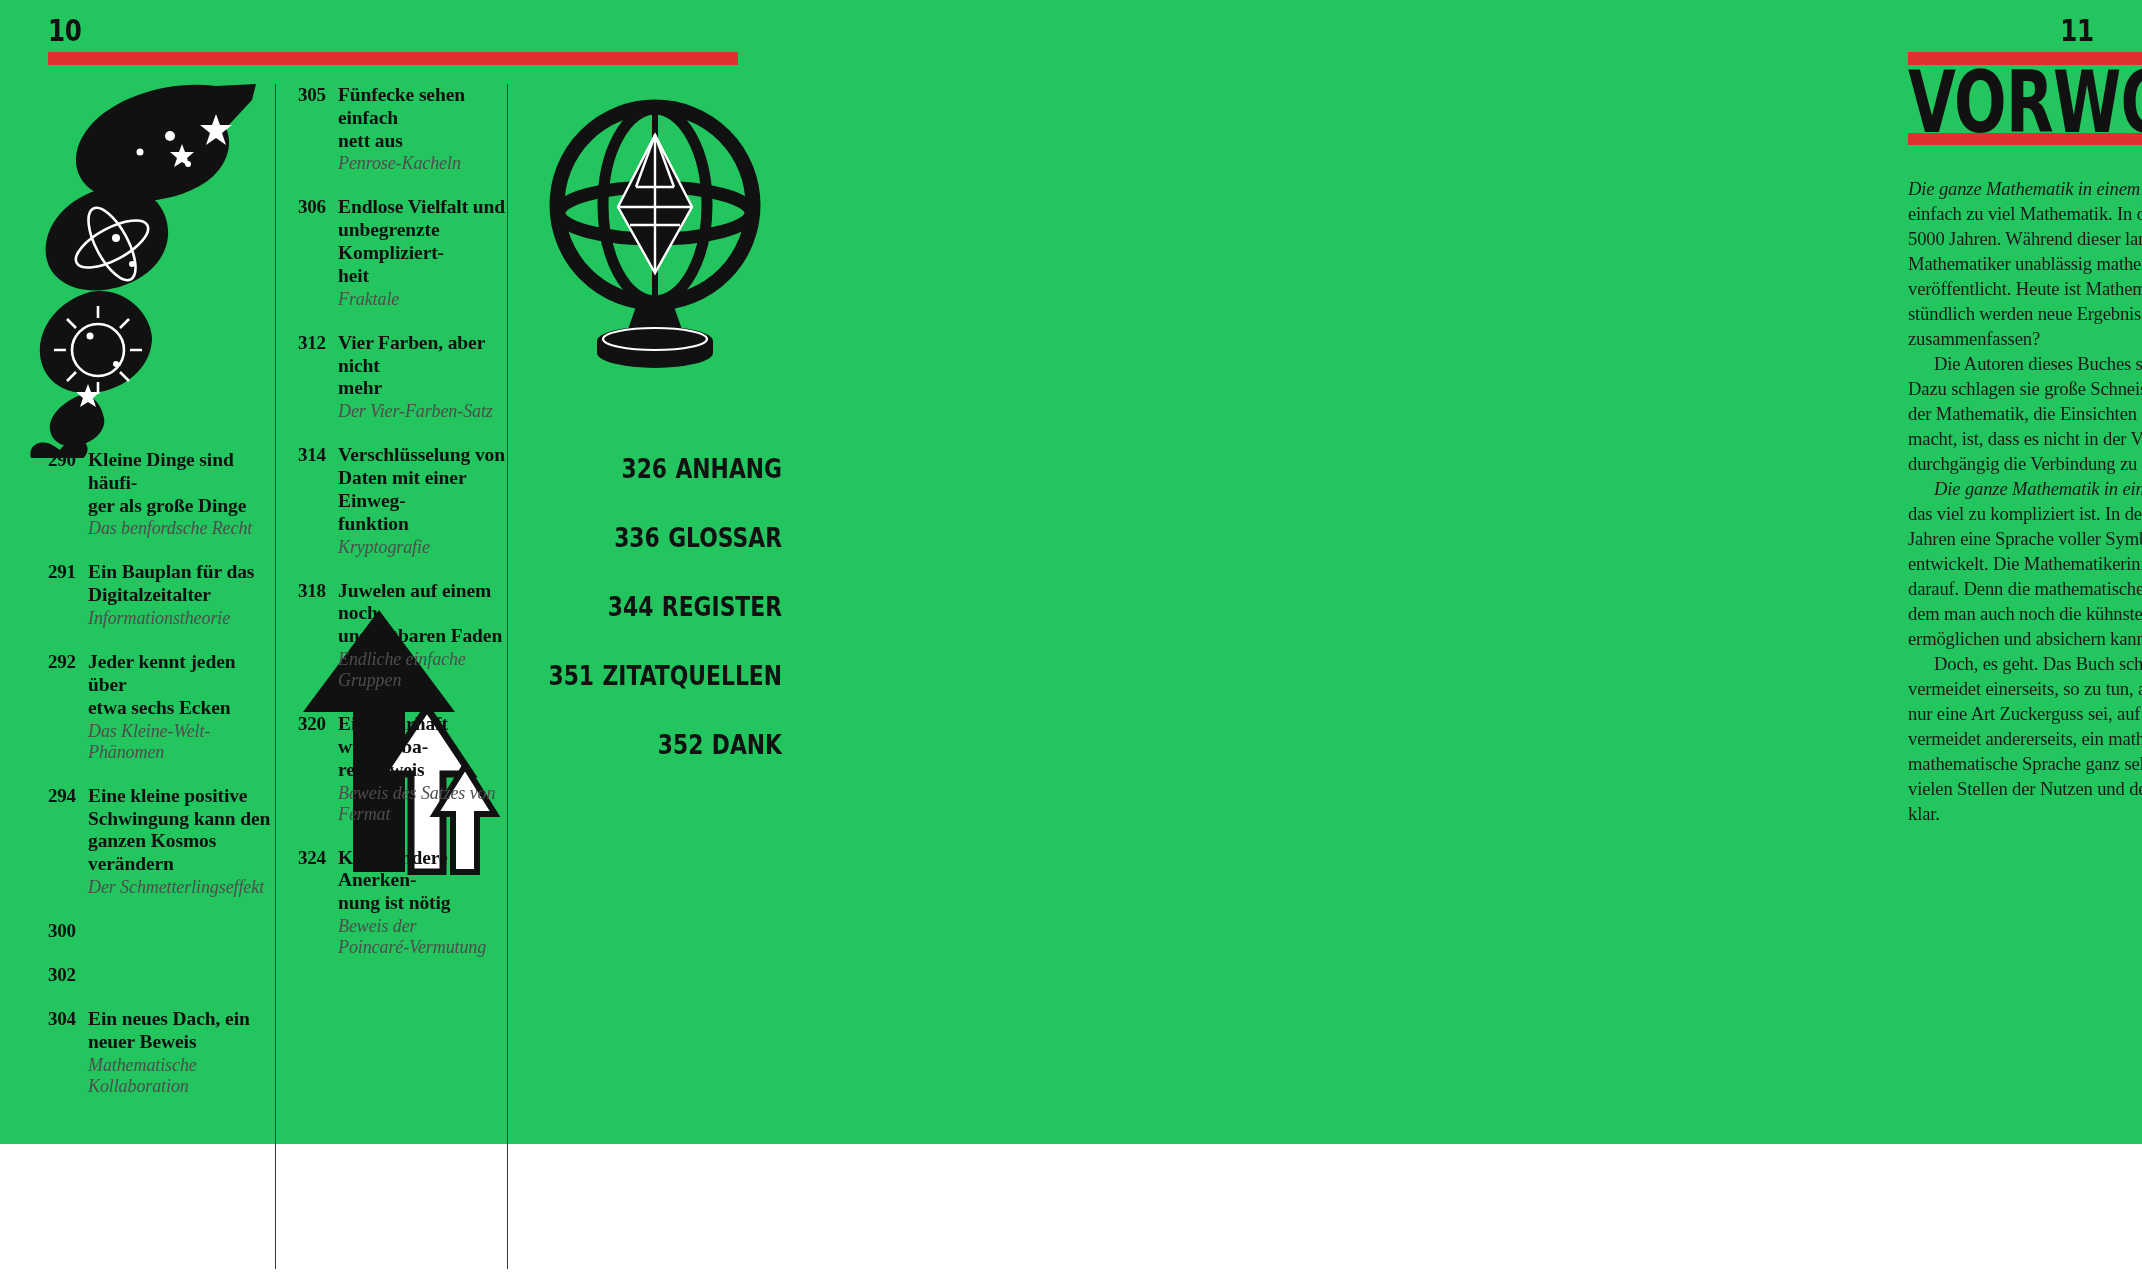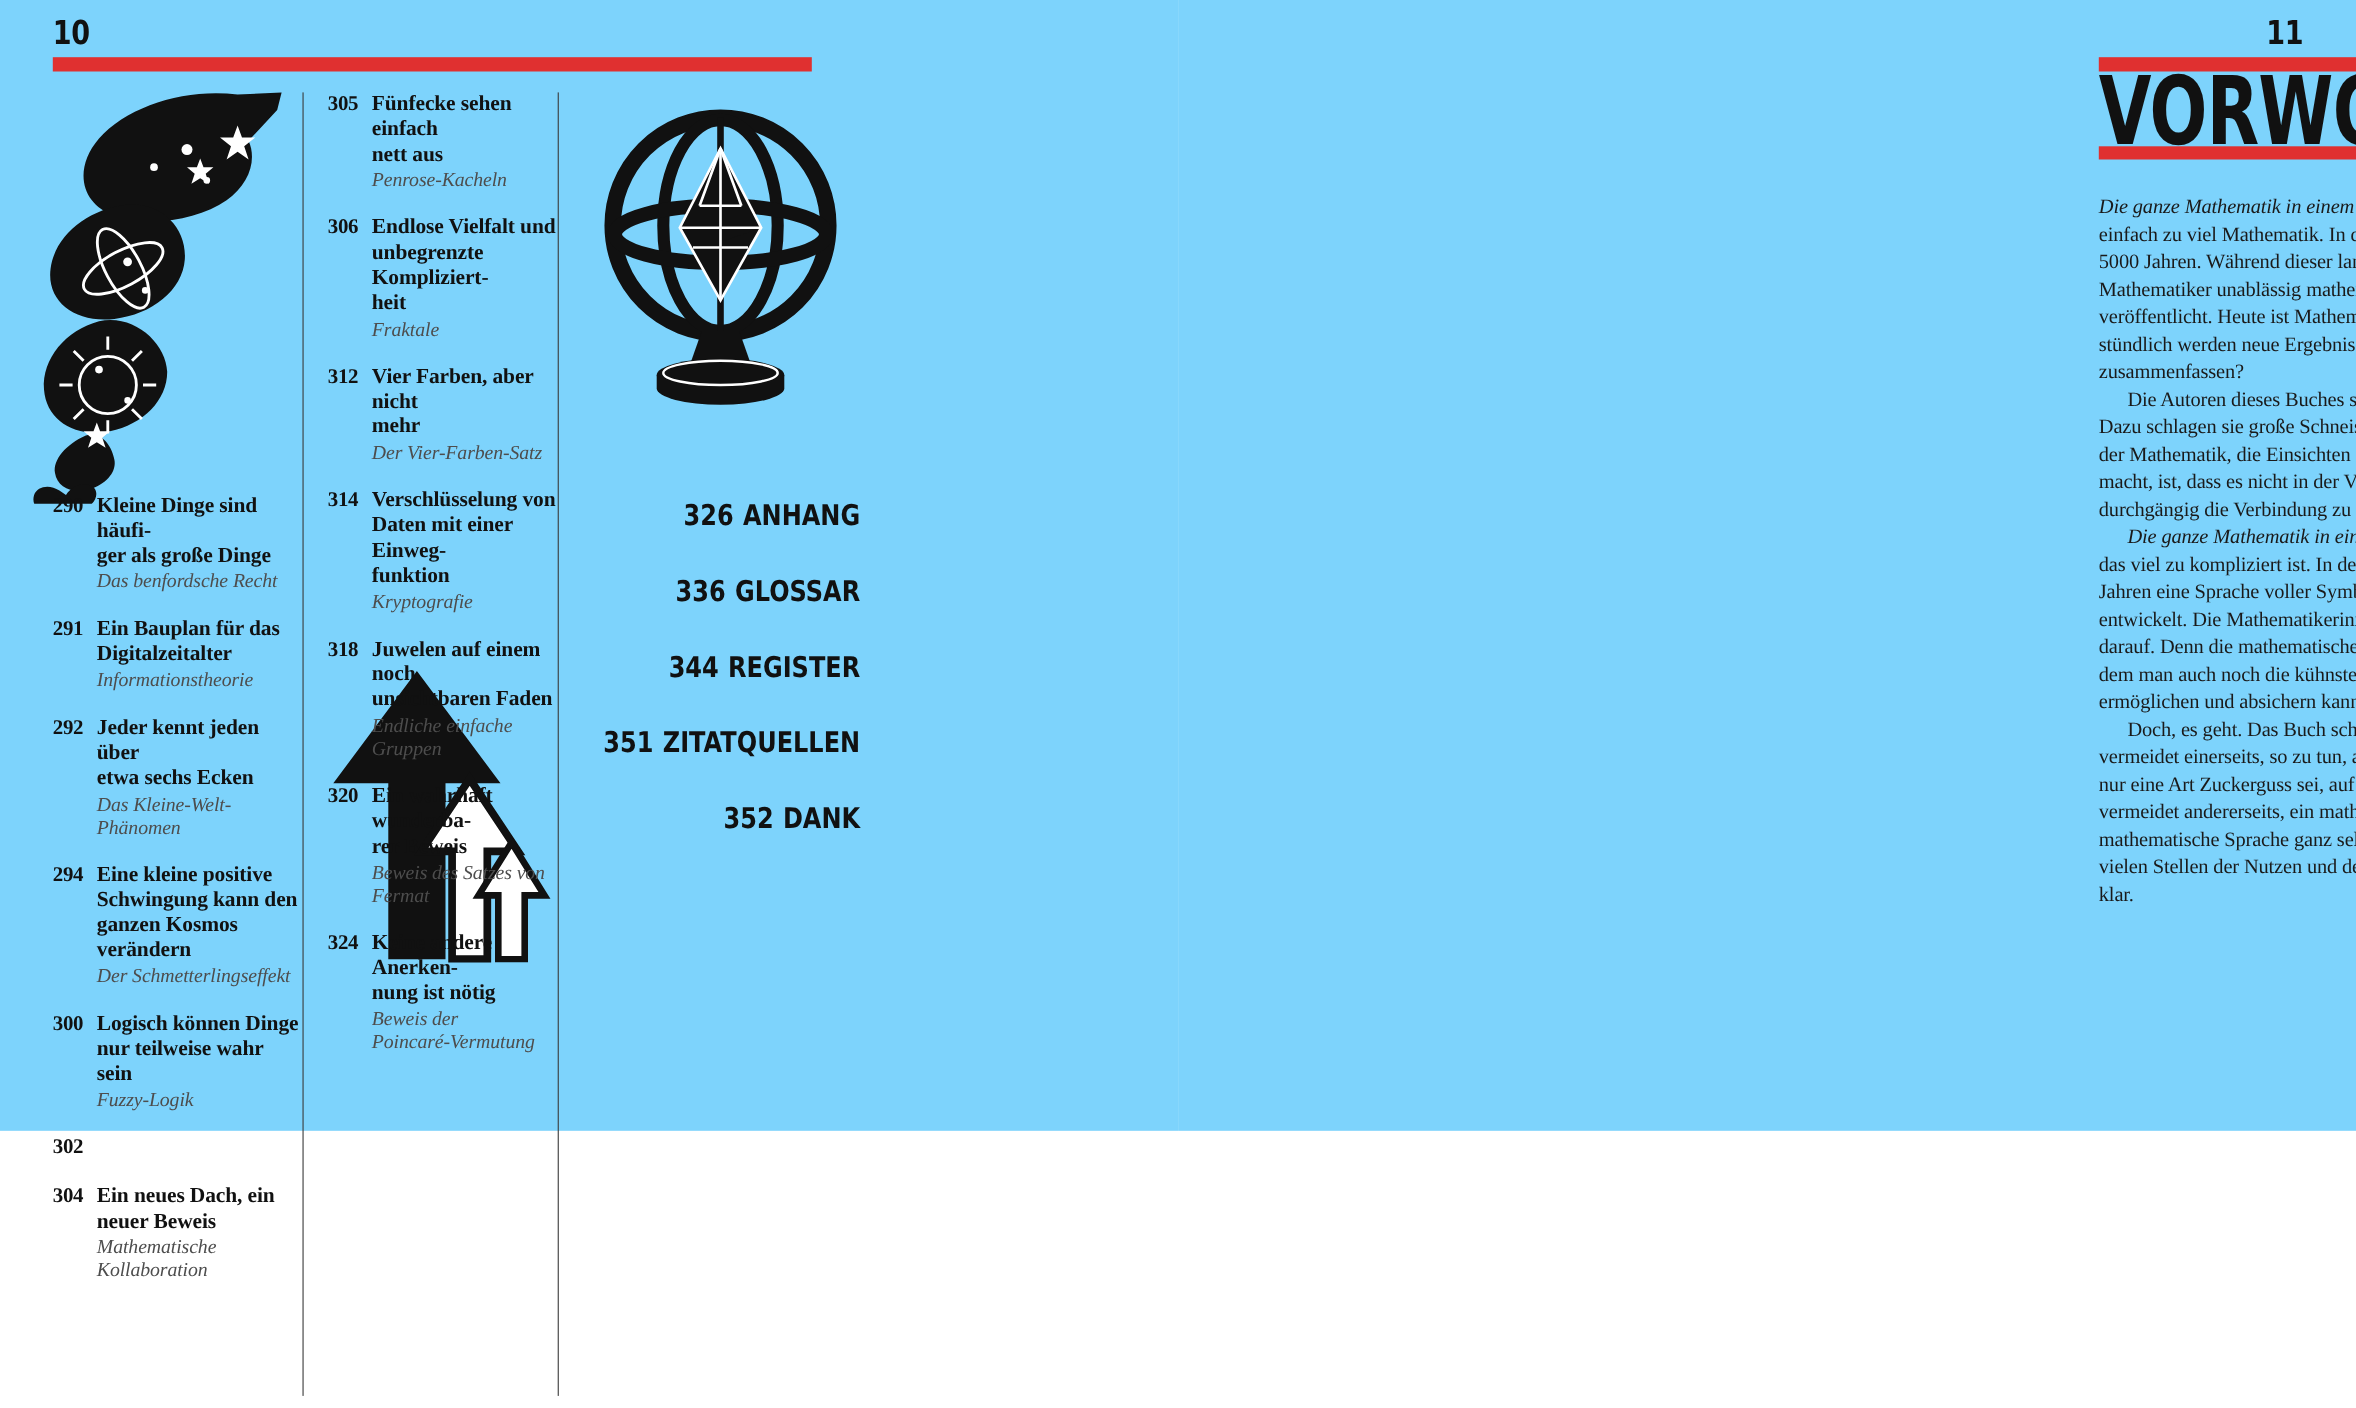--- a/index.html
+++ b/index.html
@@ -16,22 +16,22 @@
   }
   .spread {
     position: absolute;
     inset: 0;
     display: flex;
   }
 
   
   .page {
     position: relative;
-    height: 1028px;
-    background: #7dd3fc;
+    height: 1144px;
+    background: #22c55e;
     box-sizing: border-box;
   }
   .page-left  { width: 1071px; }
   .page-right { width: 1071px; }
 
   
   .folio {
     position: absolute;
     font-family: "DejaVu Sans", sans-serif;
     font-weight: bold;
@@ -293,24 +293,20 @@
             </div>
             <div class="toc-entry">
               <div class="toc-num">294</div>
               <div class="toc-text">
                 <div class="toc-title">Eine kleine positive<br>Schwingung kann den<br>ganzen Kosmos verändern</div>
                 <div class="toc-sub">Der Schmetterlingseffekt</div>
               </div>
             </div>
             <div class="toc-entry">
               <div class="toc-num">300</div>
-              <div class="toc-text">
-                <div class="toc-title">Logisch können Dinge<br>nur teilweise wahr sein</div>
-                <div class="toc-sub">Fuzzy-Logik</div>
-              </div>
             </div>
             <div class="toc-entry">
               <div class="toc-num">302</div>
             </div>
             <div class="toc-entry">
               <div class="toc-num">304</div>
               <div class="toc-text">
                 <div class="toc-title">Ein neues Dach, ein<br>neuer Beweis</div>
                 <div class="toc-sub">Mathematische Kollaboration</div>
               </div>

